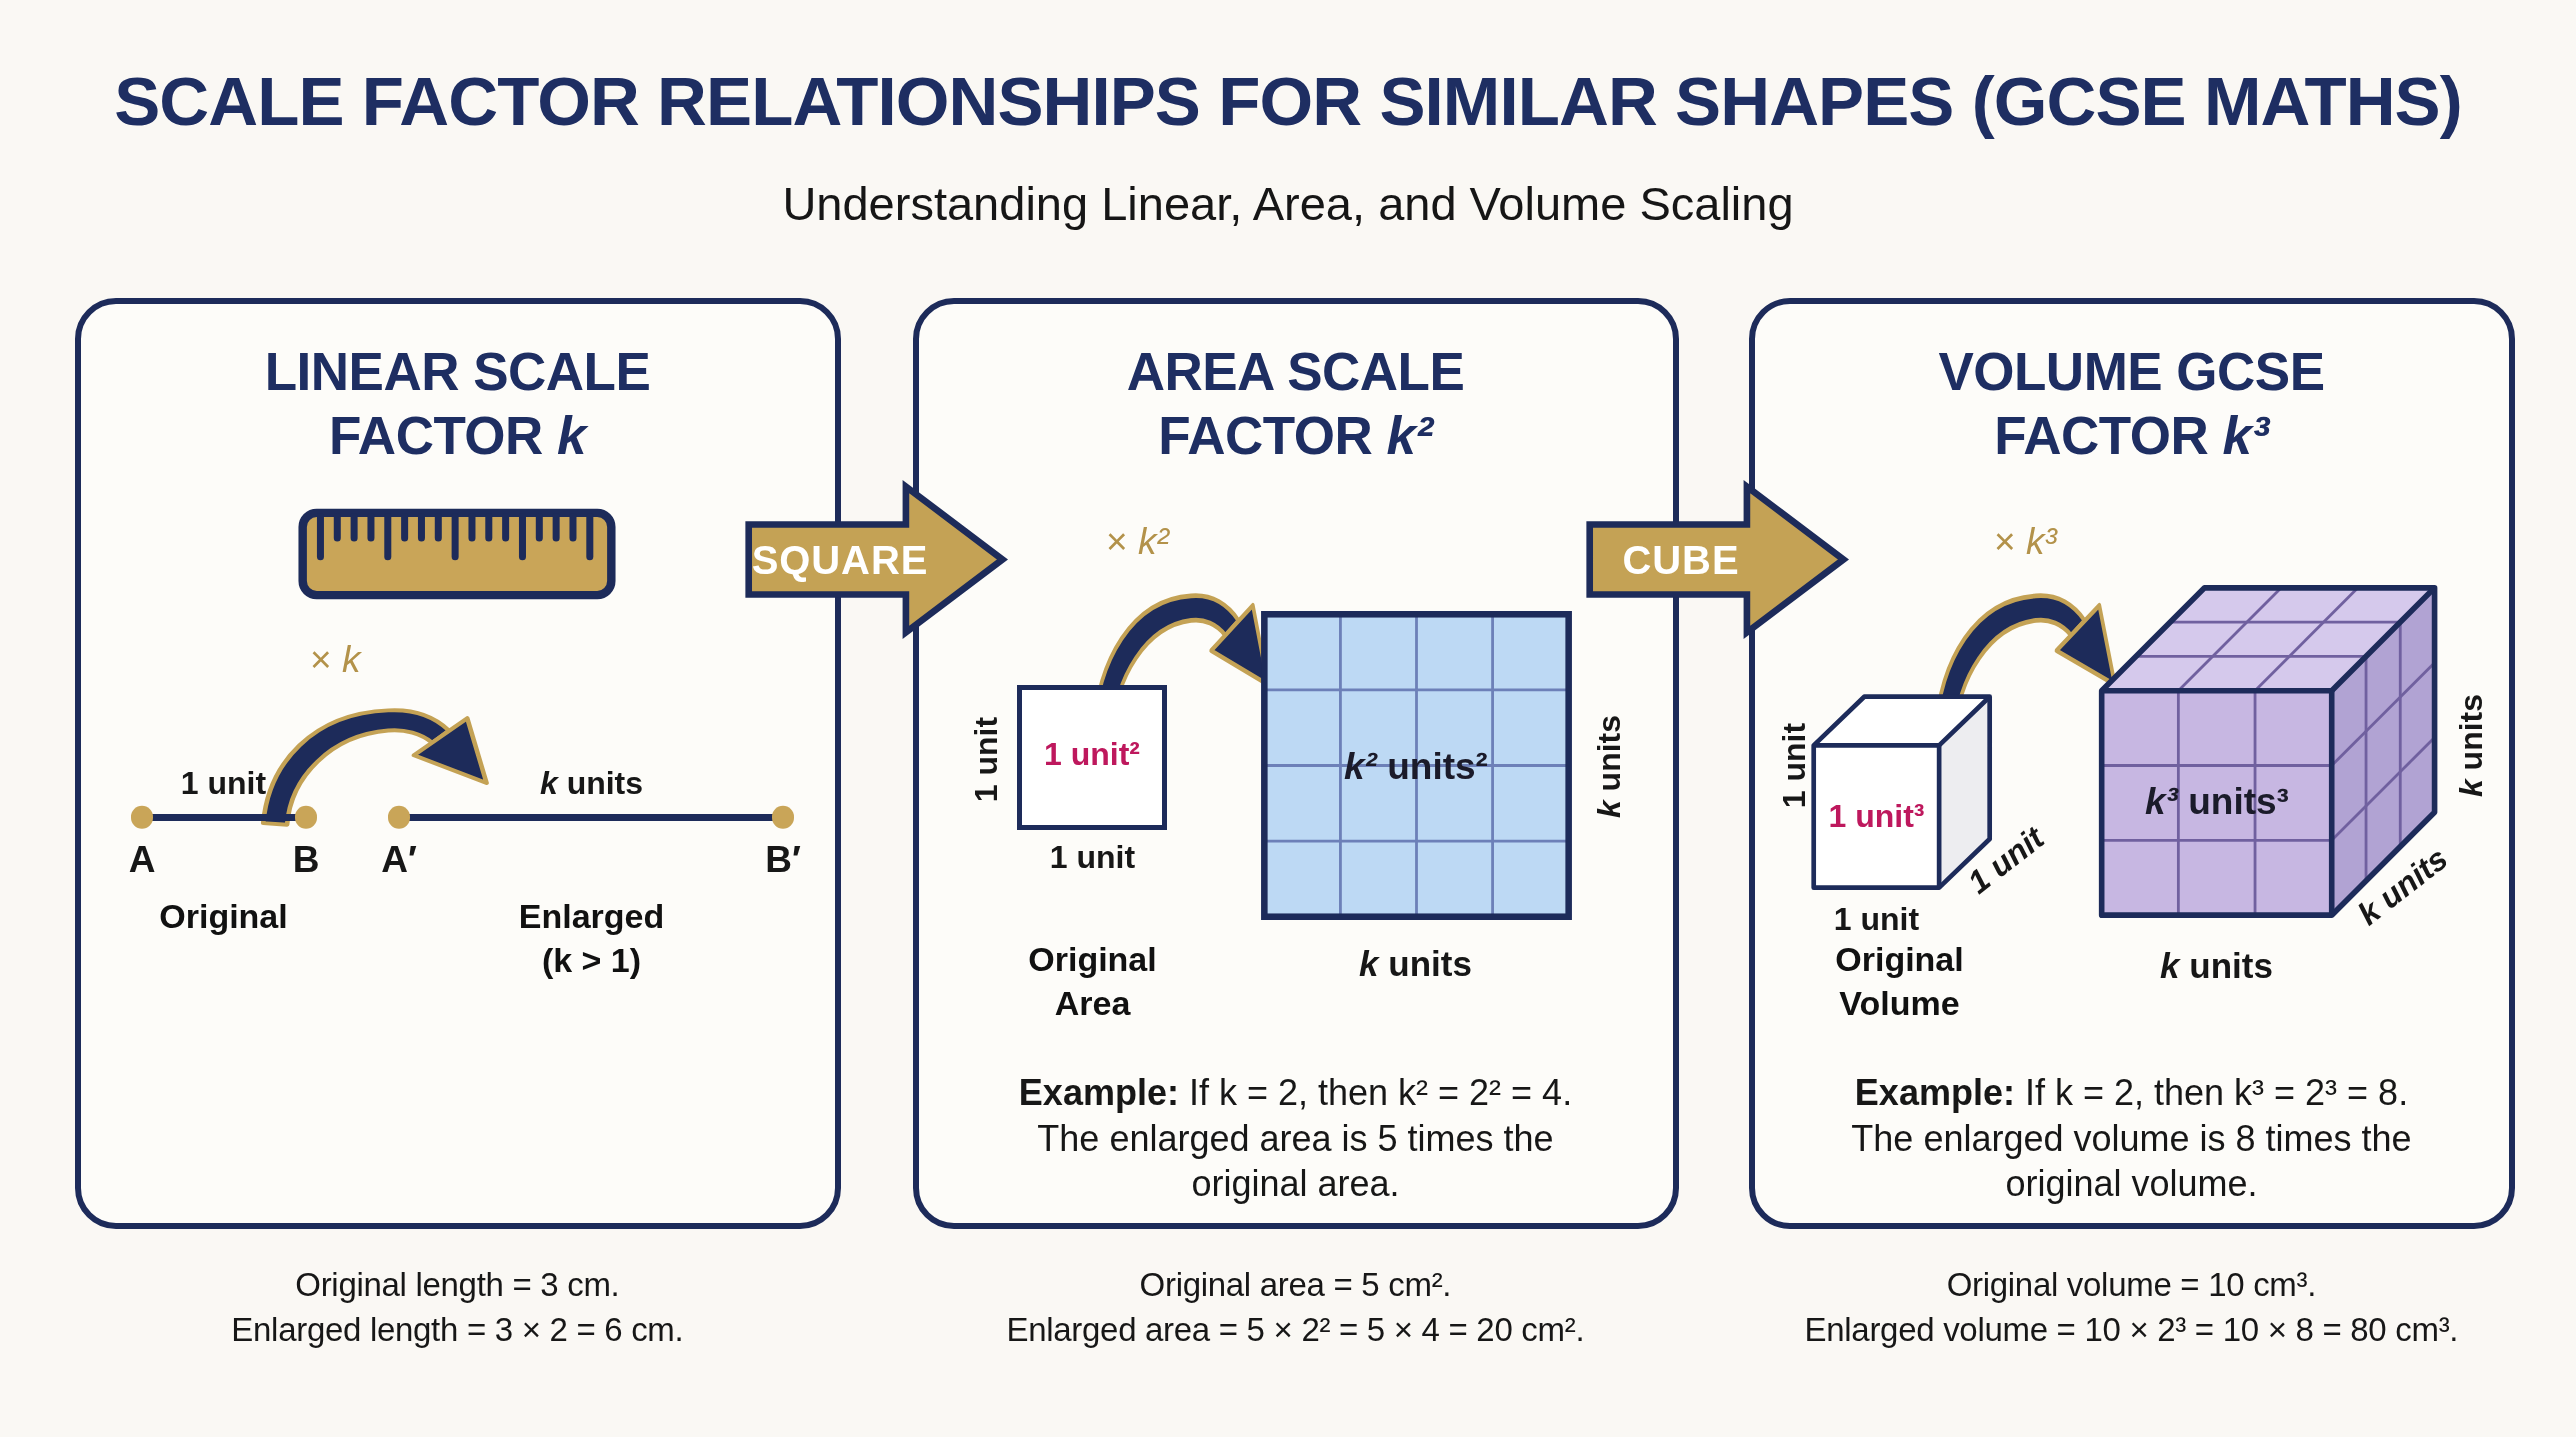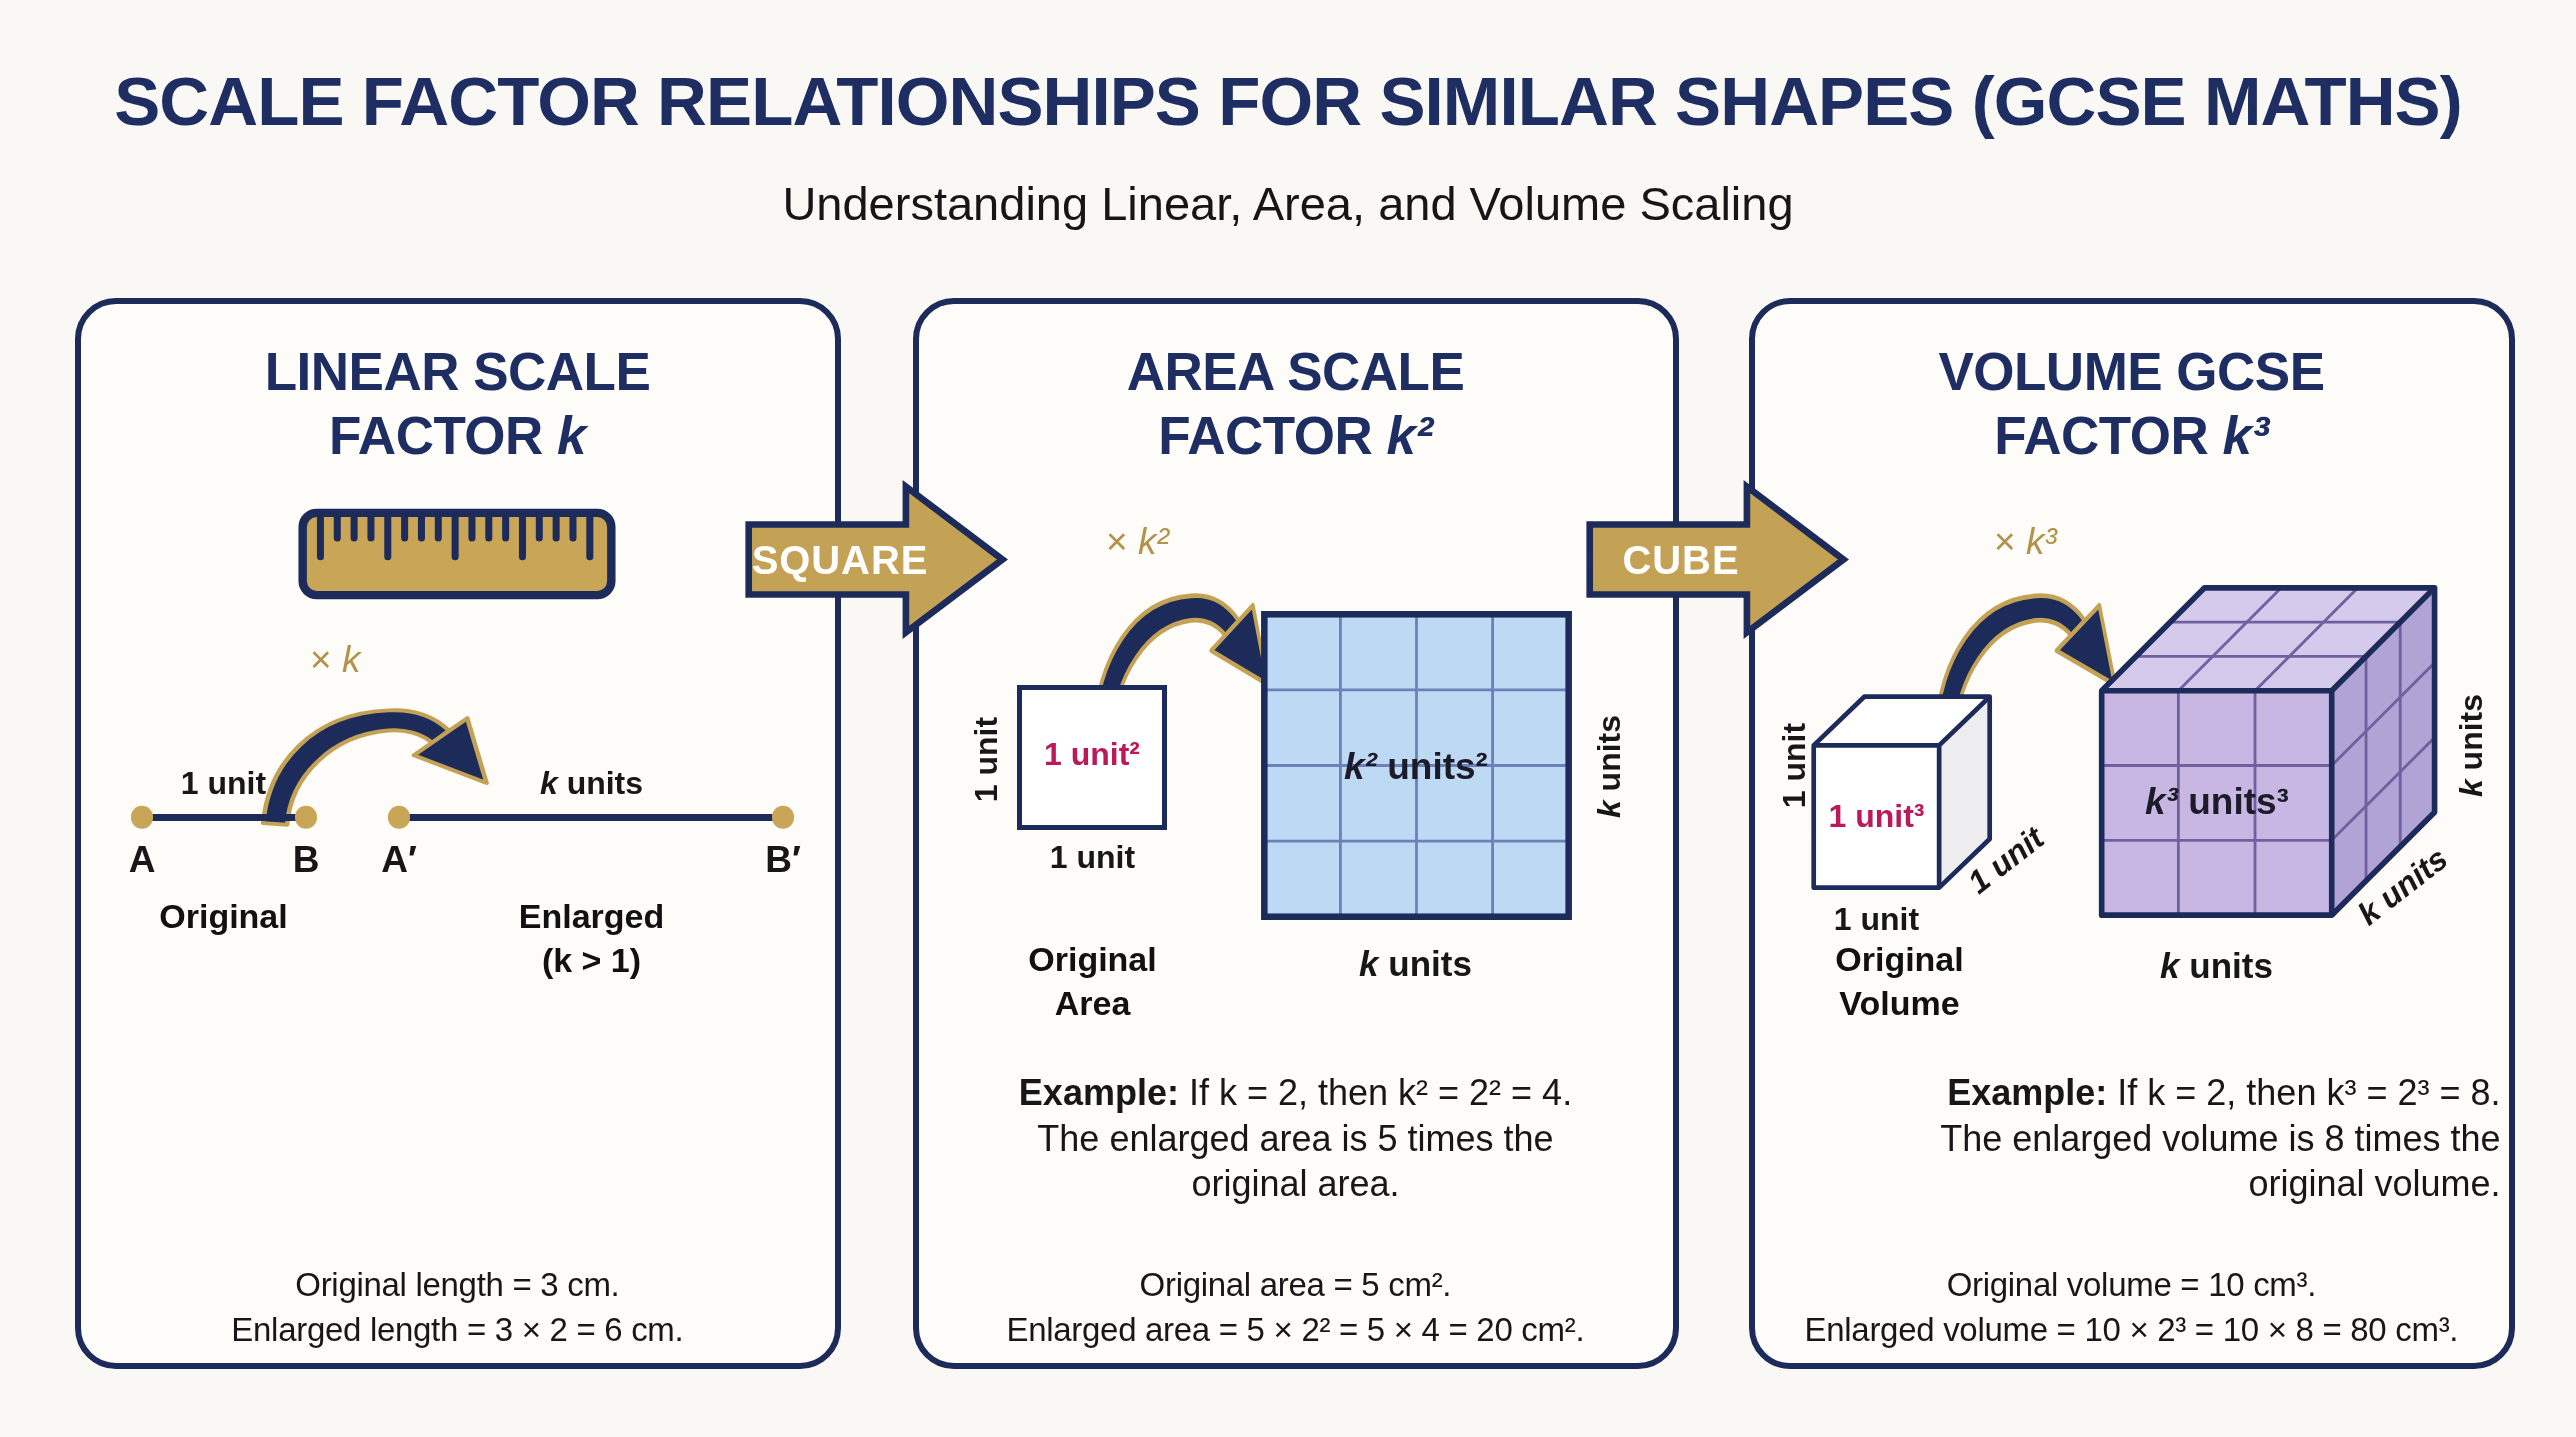--- a/index.html
+++ b/index.html
@@ -2,21 +2,21 @@
 <html style="font-size:15px"><head>
 <meta charset="utf-8">
 <style>
   html,body{margin:0;padding:0;}
   .stage{position:relative;width:2576px;height:1438px;background:#faf8f4;
     font-family:"Liberation Sans",sans-serif;color:#171717;overflow:hidden;}
   .hdr-title{position:absolute;top:62px;left:0;width:100%;text-align:center;
     font-size:69px;font-weight:700;color:#1e2e62;letter-spacing:-0.9px;white-space:nowrap;}
   .hdr-sub{position:absolute;top:176px;left:0;width:100%;text-align:center;
     font-size:47px;font-weight:400;color:#161616;}
-  .panel{position:absolute;top:298px;width:766px;height:1071px;background:#fdfcf9;
+  .panel{position:absolute;top:298px;width:766px;height:931px;background:#fdfcf9;
     border:6.6px solid #1d2b5a;border-radius:41px;box-sizing:border-box;}
   .ptitle{position:absolute;top:36px;left:0;width:753px;text-align:center;font-size:53px;
     font-weight:700;color:#1e2e62;letter-spacing:-0.5px;line-height:1.2;}
   .i{font-style:italic;}
   .mult{position:absolute;text-align:left;font-size:37px;font-weight:400;
     color:#b3924a;white-space:nowrap;}
   .abs{position:absolute;}
   .unit{position:absolute;font-size:32px;font-weight:600;text-align:center;white-space:nowrap;}
   .unit-lg{font-size:35px;}
   .rot90{transform:rotate(-90deg);}
@@ -236,21 +236,21 @@
     </div>
     <div class="unit unit-lg" style="left:368px;top:642px;width:187px;">
       <span class="i">k</span><span> units</span>
     </div>
 
     <div class="caption" style="left:51px;top:633px;width:187px;">
       <div>Original</div>
       <div>Volume</div>
     </div>
 
-    <div class="extext" style="top:766px;text-align:right;">
+    <div class="extext" style="top:766px;">
       <div><b>Example:</b><span> If k = 2, then k³ = 2³ = 8.</span></div>
       <div>The enlarged volume is 8 times the</div>
       <div>original volume.</div>
     </div>
     <div class="stats" style="top:959px;">
       <div>Original volume = 10 cm³.</div>
       <div>Enlarged volume = 10 × 2³ = 10 × 8 = 80 cm³.</div>
     </div>
   </section>
 

